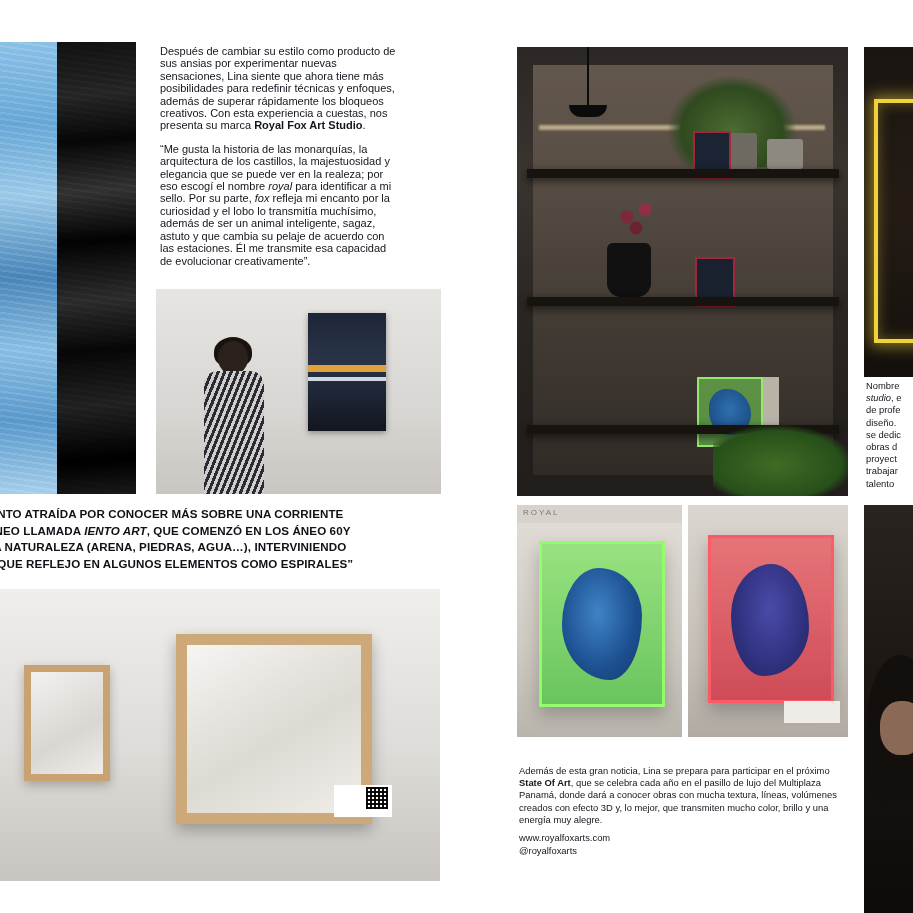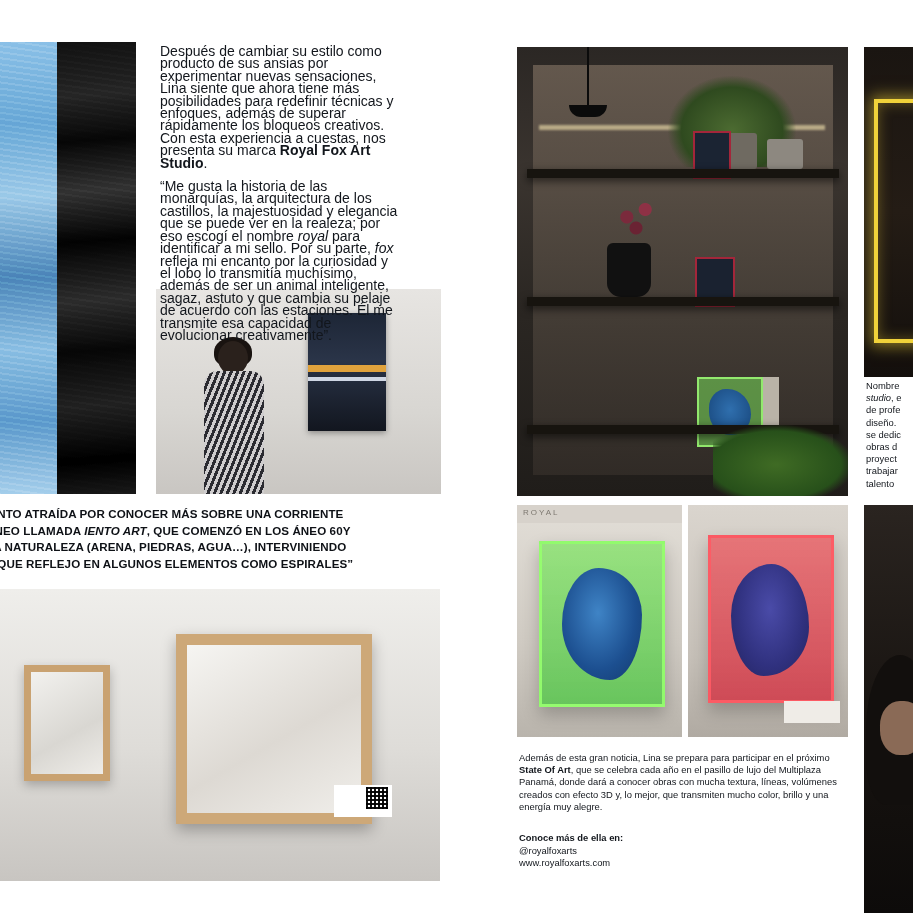--- a/index.html
+++ b/index.html
@@ -62,21 +62,21 @@
      box-shadow:0 6px 14px rgba(0,0,0,.28);}
   .wf-frame-b .canvas{position:absolute;inset:11px;background:linear-gradient(150deg,#f6f5f2,#ddd9d3 55%,#f0eeea);}
   .wf-label{position:absolute;left:344px;top:196px;width:58px;height:32px;background:#fff;}
   .wf-qr{position:absolute;left:376px;top:198px;width:22px;height:22px;
     background:
       repeating-linear-gradient(90deg,#111 0 2px,#fff 2px 4px),
       repeating-linear-gradient(0deg,#111 0 2px,#fff 2px 4px);
     background-blend-mode:multiply;}
 
   
-  .col-text{position:absolute;left:160px;top:45px;width:240px;font-size:14px;line-height:12.4px;color:#12161c;}
+  .col-text{position:absolute;left:160px;top:45px;width:240px;font-size:11px;line-height:12.4px;color:#12161c;}
   .col-text p{margin:0 0 11px 0;text-align:left;}
   .col-text b{font-weight:bold;}
   .col-text i{font-style:italic;}
 
   .quote-band{
     position:absolute;left:-14px;top:506px;width:420px;
     font-size:11.6px;line-height:16.6px;letter-spacing:.1px;
     color:#0e1116;font-weight:bold;
   }
   .quote-band i{font-style:italic;}
@@ -132,21 +132,21 @@
   .rc-bg{position:absolute;inset:0;background:linear-gradient(180deg,#dad5ce 0%,#c6c0b8 65%,#b0aaa2 100%);}
   .rc-cube{position:absolute;left:20px;top:30px;width:120px;height:162px;
      background:linear-gradient(180deg,rgba(240,60,70,.62),rgba(215,30,50,.7));
      border:3px solid rgba(255,90,100,.9);box-shadow:0 8px 16px rgba(0,0,0,.22);}
   .rc-cube .blob{position:absolute;left:20px;top:26px;width:78px;height:112px;
      background:radial-gradient(ellipse at 50% 40%,#4a4ba8,#30317f 60%,#23245f);
      border-radius:52% 48% 58% 42%/46% 56% 44% 54%;}
   .rc-card{position:absolute;left:96px;top:196px;width:56px;height:22px;background:#efece7;}
 
   .mid-text{position:absolute;left:519px;top:752px;width:320px;font-size:9.4px;line-height:12.2px;color:#12161c;}
-  .mid-text p{margin:0 0 11px 0;}
+  .mid-text p{margin:13px 0 11px 0;}
   .mid-text b{font-weight:bold;}
   .contact{position:absolute;left:519px;top:832px;width:320px;font-size:9.4px;line-height:12.6px;color:#12161c;}
   .contact .lead{font-weight:bold;margin:0;}
   .contact p{margin:0;}
 
   
   .img-neon{
     position:absolute;left:864px;top:47px;width:60px;height:330px;overflow:hidden;background:#120f0c;
   }
   .neon-bg{position:absolute;inset:0;background:linear-gradient(180deg,#1a1511 0%,#241c15 50%,#130f0c 100%);}
@@ -255,23 +255,22 @@
     <div class="rc-card"></div>
   </div>
 
   <div class="mid-text">
     <p>
       <span>Además de esta gran noticia, Lina se prepara para participar en el próximo </span><b>State Of Art</b><span>, que se celebra cada año en el pasillo de lujo del Multiplaza Panamá, donde dará a conocer obras con mucha textura, líneas, volúmenes creados con efecto 3D y, lo mejor, que transmiten mucho color, brillo y una energía muy alegre.</span>
     </p>
   </div>
 
   <div class="contact">
-    <p class="lead">Conoce más de ella en:</p>
+    <p>www.royalfoxarts.com</p>
     <p>@royalfoxarts</p>
-    <p>www.royalfoxarts.com</p>
   </div>
 
   <div class="img-neon">
     <div class="neon-bg"></div>
     <div class="neon-frame"></div>
   </div>
 
   <div class="right-text">
     <p>Nombre</p>
     <p>

